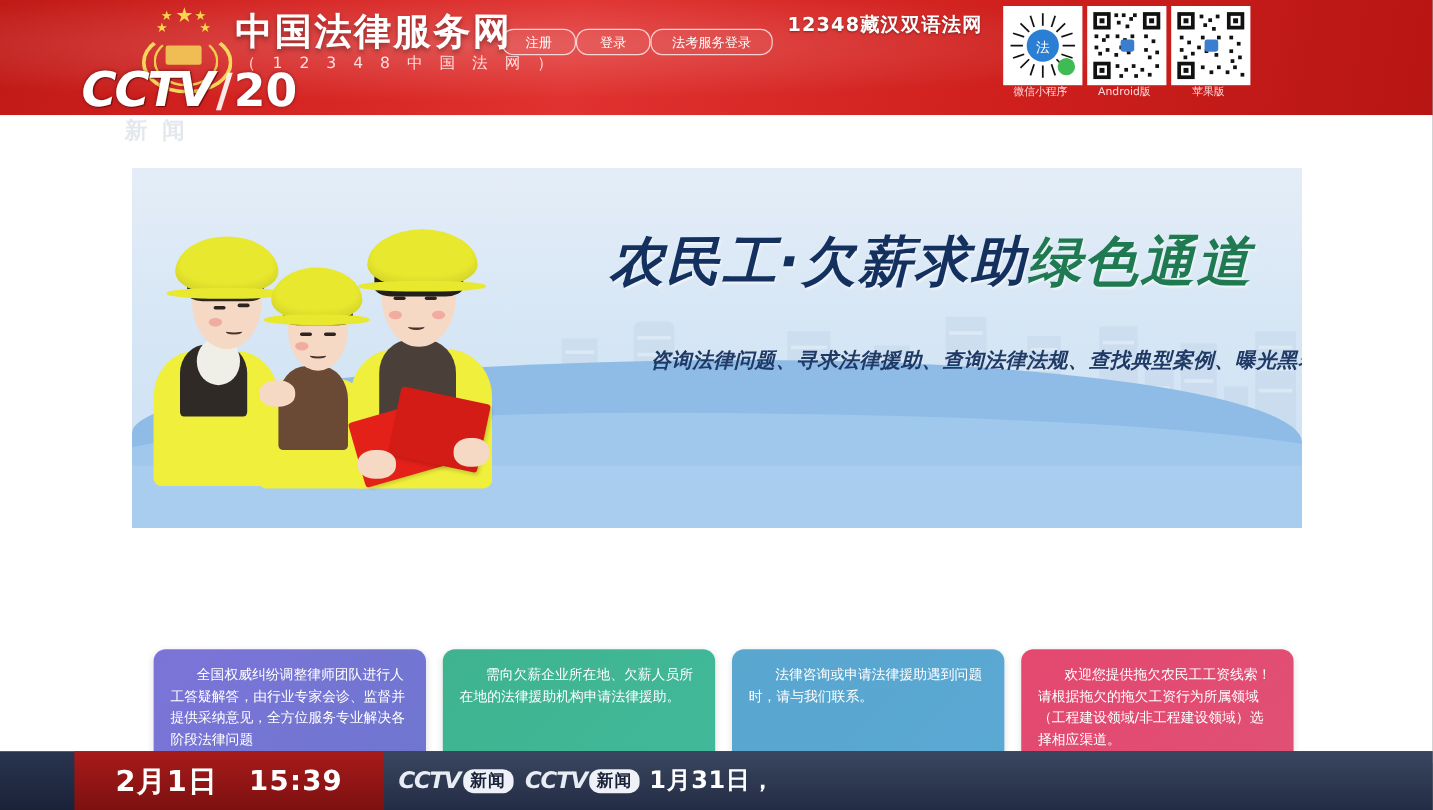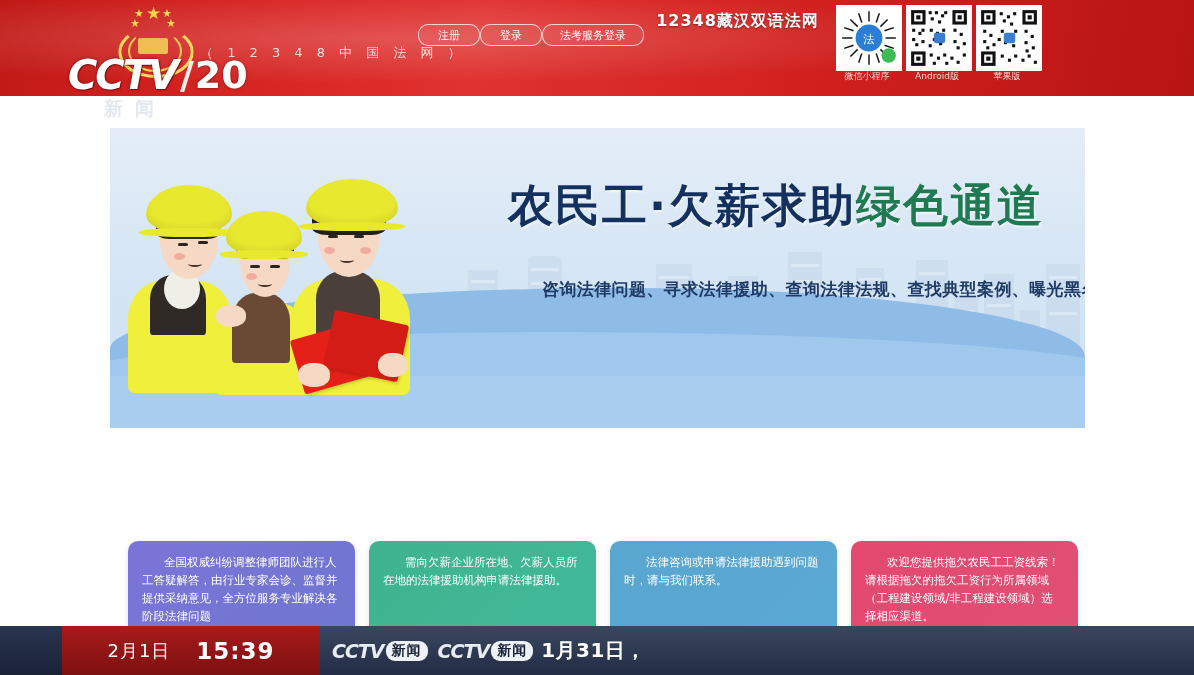--- a/index.html
+++ b/index.html
@@ -55,23 +55,23 @@
   .cctv-word{color:#fff;font-size:40px;font-weight:bold;font-style:italic;letter-spacing:-2px;
     text-shadow:0 0 3px rgba(0,0,0,.5),1px 1px 0 rgba(120,0,0,.6);font-family:"DejaVu Sans",sans-serif;}
   .cctv-slash{color:#fff;font-size:38px;font-weight:bold;margin:0 1px 0 3px;opacity:.9;}
   .cctv-num{color:#fff;font-size:38px;font-weight:bold;font-family:"DejaVu Sans",sans-serif;
     text-shadow:0 0 3px rgba(0,0,0,.45);}
   .cctv-sub{position:absolute;left:104px;top:96px;z-index:6;color:#cfd6e0;font-size:19px;
     letter-spacing:12px;opacity:.55;font-weight:bold;}
 
   
   .page-body{position:absolute;left:0;top:96px;width:1194px;height:540px;background:#fff;}
-  .banner{position:absolute;left:110px;top:32px;width:975px;height:300px;
+  .banner{position:absolute;left:110px;top:44px;width:975px;height:300px;
     background:linear-gradient(170deg,#dfeaf6 0%,#cfe0f2 35%,#bcd5ee 60%,#a9c9e9 100%);
-    overflow:hidden;}
+    overflow:hidden;font-style:italic;}
   .sky{position:absolute;inset:0;background:linear-gradient(180deg,#e4edf7 0%,#d6e6f5 45%,#cbe0f3 100%);}
   .city{position:absolute;left:300px;bottom:72px;width:675px;height:120px;opacity:.30;}
   .bldg{position:absolute;bottom:0;background:#b9cde2;}
   .bldg i{position:absolute;left:3px;right:3px;height:3px;background:rgba(255,255,255,.75);}
   .wave1{position:absolute;left:0;bottom:0;width:975px;height:140px;
     background:#8fbce6;border-radius:54% 48% 0 0 / 62px 70px 0 0;}
   .wave2{position:absolute;left:-60px;bottom:0;width:1100px;height:96px;
     background:#9fc8ec;border-radius:46% 56% 0 0 / 56px 48px 0 0;}
   .wave3{position:absolute;left:0;bottom:0;width:975px;height:52px;background:#a9cdee;}
 
@@ -136,21 +136,21 @@
     background:linear-gradient(180deg,#f4f6fa 0%,#e2e8f1 100%);display:flex;align-items:center;
     box-shadow:0 1px 4px rgba(0,0,0,.3);}
   .lt-head span{font-size:39px;font-weight:bold;color:#16247a;letter-spacing:1px;white-space:nowrap;
     padding-left:8px;text-shadow:0 1px 0 rgba(255,255,255,.9);font-family:"DejaVu Sans",sans-serif;}
 
   
   .ticker{position:absolute;left:0;top:626px;width:1194px;height:49px;z-index:9;display:flex;
     background:linear-gradient(180deg,#2a3550,#1a2238);}
   .tk-date{width:258px;display:flex;align-items:center;justify-content:center;gap:26px;
     background:linear-gradient(180deg,#a81b1b,#7d1010);color:#fff;margin-left:62px;}
-  .tk-date .d{font-size:18px;font-weight:normal;letter-spacing:1px;}
+  .tk-date .d{font-size:24px;font-weight:bold;letter-spacing:1px;}
   .tk-date .t{font-size:23px;font-weight:bold;letter-spacing:1px;}
   .tk-body{flex:1;display:flex;align-items:center;gap:10px;padding-left:12px;overflow:hidden;
     background:linear-gradient(180deg,#3a465f,#232c45);}
   .cctvnews{display:flex;align-items:center;gap:2px;flex:none;}
   .cn-tv{color:#e8edf5;font-size:19px;font-weight:bold;font-style:italic;letter-spacing:-1px;}
   .cn-box{background:#eef2f8;color:#1a2238;font-size:14px;font-weight:bold;padding:1px 6px;
     border-radius:9px;letter-spacing:1px;}
   .tk-text{color:#fff;font-size:20px;font-weight:bold;white-space:nowrap;letter-spacing:.5px;}
   .tk-tail{flex:none;display:flex;align-items:center;gap:8px;padding-right:6px;}
 </style>
@@ -168,20 +168,21 @@
         <div class="st s1">★</div>
         <div class="st s2">★</div>
         <div class="st s3">★</div>
         <div class="st s4">★</div>
       </div>
       <div class="wheat"></div>
       <div class="wheat2"></div>
       <div class="gate"></div>
     </div>
 
+    <div class="site-title">中国法律服务网</div>
     <div class="site-sub">（ 1 2 3 4 8 中 国 法 网 ）</div>
 
     <div class="hdr-btn btn-reg">注册</div>
     <div class="hdr-btn btn-login">登录</div>
     <div class="hdr-btn btn-exam">法考服务登录</div>
 
     <div class="tibetan">
       <div class="tib-cn">12348藏汉双语法网</div>
     </div>
 

